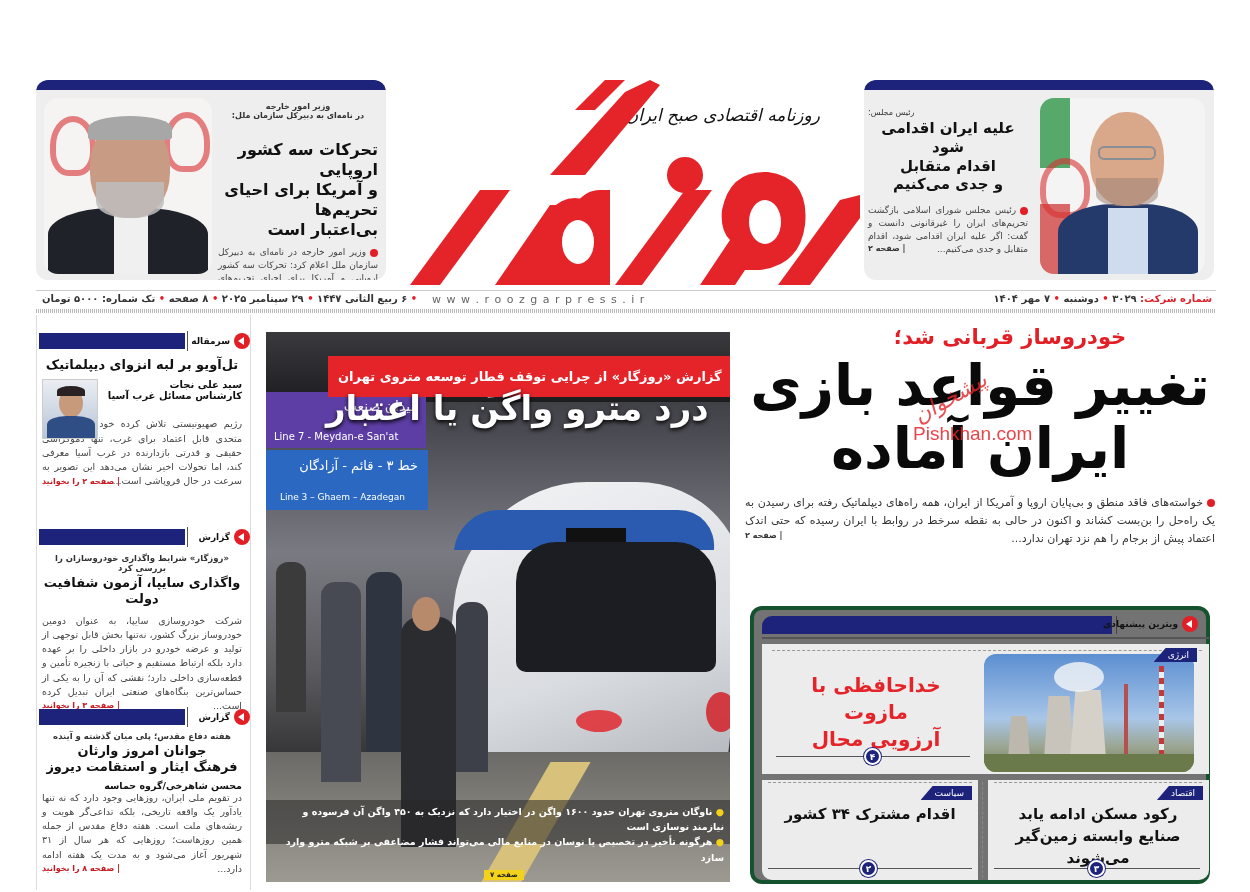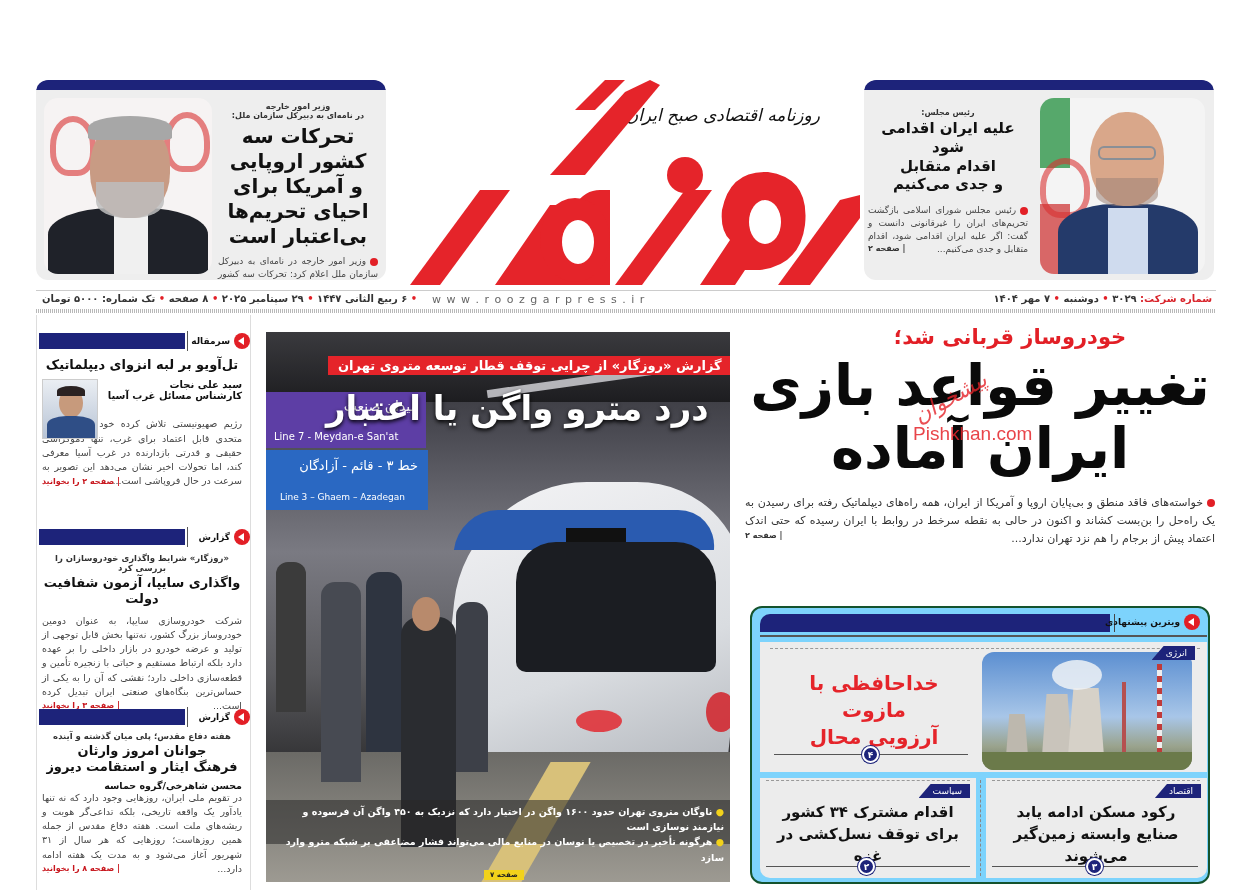--- a/index.html
+++ b/index.html
@@ -45,21 +45,21 @@
   .sec-sep { position: absolute; top: 0; left: 150px; width: 1px; height: 20px; background: #555; }
 
   
   .center-photo { position: absolute; left: 266px; top: 332px; width: 464px; height: 550px; overflow: hidden; background: linear-gradient(180deg, #2a2a2e 0%, #4a4a52 18%, #7a7a82 40%, #5a5a5e 62%, #2e2e30 80%, #8d8c86 100%); }
 
   
   .main-kicker { color: #e21f26; font-weight: bold; font-size: 21px; }
   .main-head { font-weight: bold; color: #0a0a0a; font-size: 56px; line-height: 1.12; letter-spacing: -1px; }
 
   
-  .vitrin { position: absolute; left: 750px; top: 606px; width: 460px; height: 278px; border: 2px solid #14532d; border-radius: 12px; background: #7dd3fc; }
+  .vitrin { position: absolute; left: 750px; top: 606px; width: 460px; height: 278px; border: 4px solid #14532d; border-radius: 12px; background: #737373; }
   .vitrin-inner { position: absolute; background: #ececec; }
   .tag { position: absolute; background: #1d237a; color: #fff; font-size: 9px; padding: 2px 8px 2px 14px; clip-path: polygon(12px 0, 100% 0, 100% 100%, 0 100%); }
   .num-circle { position: absolute; width: 17px; height: 17px; border-radius: 50%; background: #1d237a; border: 2px solid #fff; box-shadow: 0 0 0 1px #1d237a; color: #fff; font-size: 9px; display: flex; align-items: center; justify-content: center; font-weight: bold; }
   .hline { position: absolute; height: 1px; background: #555; }
   .dashed { position: absolute; height: 1px; border-top: 1px dashed #999; }
 </style>
 </head>
 <body>
 
 <div class="top-box" style="left:864px;">
@@ -70,21 +70,21 @@
     <div class="emblem" style="left:0px; top:60px;"></div>
     <div class="person" style="left:10px; width:150px; height:176px;">
       <div class="suit" style="left:8px; width:140px; height:70px; background:#243a6a;"></div>
       <div class="shirt" style="left:58px; width:40px; height:66px; background:#cfdbee;"></div>
       <div class="head" style="left:40px; top:14px; width:74px; height:94px; background:#d9a78a;"></div>
       <div style="position:absolute; left:48px; top:48px; width:58px; height:14px; border:2px solid #8a8f96; border-radius:6px;"></div>
       <div style="position:absolute; left:46px; top:80px; width:62px; height:28px; background:#9d8478; border-radius:0 0 40% 40%; opacity:.55;"></div>
     </div>
   </div>
   <div class="abs rtl" style="right:186px; top:28px; width:160px;">
-    <div class="kicker" style="text-align:center; font-weight:bold; font-size:8px;">رئیس مجلس:</div>
+    <div class="kicker" style="text-align:left; font-weight:normal; font-size:8px;">رئیس مجلس:</div>
     <div class="headline-s" style="font-size:15px; text-align:center; margin-top:2px;">
       <div>علیه ایران اقدامی شود</div>
       <div>اقدام متقابل</div>
       <div>و جدی می‌کنیم</div>
     </div>
     <div class="body-s" style="margin-top:10px; font-size:9px; line-height:1.45;">
       <span class="red-dot"></span><span>رئیس مجلس شورای اسلامی بازگشت تحریم‌های ایران را غیرقانونی دانست و گفت: اگر علیه ایران اقدامی شود، اقدام متقابل و جدی می‌کنیم...</span>
     </div>
     <div class="page-ref" style="text-align:left; margin-top:-12px;">| صفحه ۲</div>
   </div>
@@ -99,21 +99,21 @@
       <div class="suit" style="left:4px; width:160px; height:66px; background:#1f2229;"></div>
       <div class="shirt" style="left:70px; width:34px; height:60px; background:#f0f0f0;"></div>
       <div class="head" style="left:46px; top:20px; width:80px; height:100px; background:#c89b84;"></div>
       <div style="position:absolute; left:44px; top:18px; width:84px; height:24px; background:#a7a7a7; border-radius:50% 50% 10% 10%;"></div>
       <div style="position:absolute; left:52px; top:84px; width:68px; height:36px; background:#bdbdbd; border-radius:0 0 45% 45%; opacity:.85;"></div>
     </div>
   </div>
   <div class="abs rtl" style="right:8px; top:22px; width:160px;">
     <div class="kicker" style="text-align:center; font-size:8px;">وزیر امور خارجه</div>
     <div class="kicker" style="text-align:center; font-size:8px;">در نامه‌ای به دبیرکل سازمان ملل:</div>
-    <div class="headline-s" style="font-size:20px; text-align:center; margin-top:4px;">
+    <div class="headline-s" style="font-size:16px; text-align:right; margin-top:20px;">
       <div>تحرکات سه کشور اروپایی</div>
       <div>و آمریکا برای احیای تحریم‌ها</div>
       <div>بی‌اعتبار است</div>
     </div>
     <div class="body-s" style="margin-top:6px; font-size:9px; line-height:1.45;">
       <span class="red-dot"></span><span>وزیر امور خارجه در نامه‌ای به دبیرکل سازمان ملل اعلام کرد: تحرکات سه کشور اروپایی و آمریکا برای احیای تحریم‌های خاتمه‌یافته کان‌لم‌یکن و بی‌اعتبار است...</span>
     </div>
     <div class="page-ref" style="text-align:left; margin-top:-12px; padding-left:20px;">| صفحه ۲</div>
   </div>
 </div>
@@ -256,21 +256,21 @@
   <div class="abs" style="left:0; top:420px; width:464px; height:130px; background:linear-gradient(180deg,#6b6a66,#9d9a92);"></div>
   <div class="abs" style="left:250px; top:430px; width:40px; height:120px; background:#d8c17a; transform:skewX(-30deg);"></div>
 
   <div class="abs" style="left:10px; top:230px; width:30px; height:150px; background:#3b3b3b; border-radius:12px 12px 0 0;"></div>
   <div class="abs" style="left:55px; top:250px; width:40px; height:200px; background:#474a52; border-radius:14px 14px 0 0;"></div>
   <div class="abs" style="left:100px; top:240px; width:36px; height:180px; background:#2e3440; border-radius:14px 14px 0 0;"></div>
   <div class="abs" style="left:135px; top:285px; width:55px; height:230px; background:#2a2c30; border-radius:18px 18px 0 0;"></div>
   <div class="abs" style="left:146px; top:265px; width:28px; height:34px; background:#b88a6c; border-radius:50%;"></div>
   <div class="abs" style="left:190px; top:270px; width:32px; height:170px; background:#3d4048; border-radius:14px 14px 0 0;"></div>
 
-  <div class="abs rtl" style="left:62px; top:24px; background:#e5242a; color:#fff; font-size:13px; font-weight:bold; padding:2px 10px; white-space:nowrap;">گزارش «روزگار» از چرایی توقف قطار توسعه متروی تهران</div>
+  <div class="abs rtl" style="left:62px; top:24px; background:#e5242a; color:#fff; font-size:13px; font-weight:bold; padding:13px 10px; white-space:nowrap;">گزارش «روزگار» از چرایی توقف قطار توسعه متروی تهران</div>
   <div class="abs rtl" style="left:60px; top:56px; color:#fff; font-size:34px; font-weight:bold; white-space:nowrap; text-shadow:0 2px 4px #000;">درد مترو واگن یا اعتبار</div>
 
   <div class="abs rtl" style="left:0; top:468px; width:464px; height:44px; background:rgba(40,40,40,.55); padding:4px 6px; color:#fff; font-size:9.5px; font-weight:bold; line-height:1.6;">
     <div><span style="color:#f2d21b;">●</span> <span>ناوگان متروی تهران حدود ۱۶۰۰ واگن در اختیار دارد که نزدیک به ۴۵۰ واگن آن فرسوده و نیازمند نوسازی است</span></div>
     <div><span style="color:#f2d21b;">●</span> <span>هرگونه تأخیر در تخصیص یا نوسان در منابع مالی می‌تواند فشار مضاعفی بر شبکه مترو وارد سازد</span></div>
   </div>
   <div class="abs" style="left:218px; top:538px; background:#f2d21b; color:#222; font-size:7px; font-weight:bold; padding:1px 6px;">صفحه ۷</div>
 </div>
 
 <div class="abs rtl" style="left:745px; top:325px; width:470px;">
@@ -325,18 +325,17 @@
     </div>
     <div class="hline" style="left:6px; top:88px; width:206px;"></div>
     <div class="num-circle" style="left:100px; top:80px;">۳</div>
   </div>
   <div class="abs" style="left:228px; top:172px; width:1px; height:96px; border-left:1px dashed #888;"></div>
   <div class="vitrin-inner" style="left:8px; top:170px; width:216px; height:100px; border-radius:0 0 0 10px;">
     <div class="dashed" style="left:6px; top:2px; width:204px;"></div>
     <div class="tag" style="right:6px; top:6px;">سیاست</div>
     <div class="abs rtl" style="left:4px; top:24px; width:208px; text-align:center; font-weight:bold; font-size:15px; line-height:1.45; color:#111;">
       <div>اقدام مشترک ۳۴ کشور</div>
-      <div>برای توقف نسل‌کشی در غزه</div>
     </div>
     <div class="hline" style="left:6px; top:88px; width:204px;"></div>
     <div class="num-circle" style="left:98px; top:80px;">۲</div>
   </div>
 </div>
 
 </body></html>

